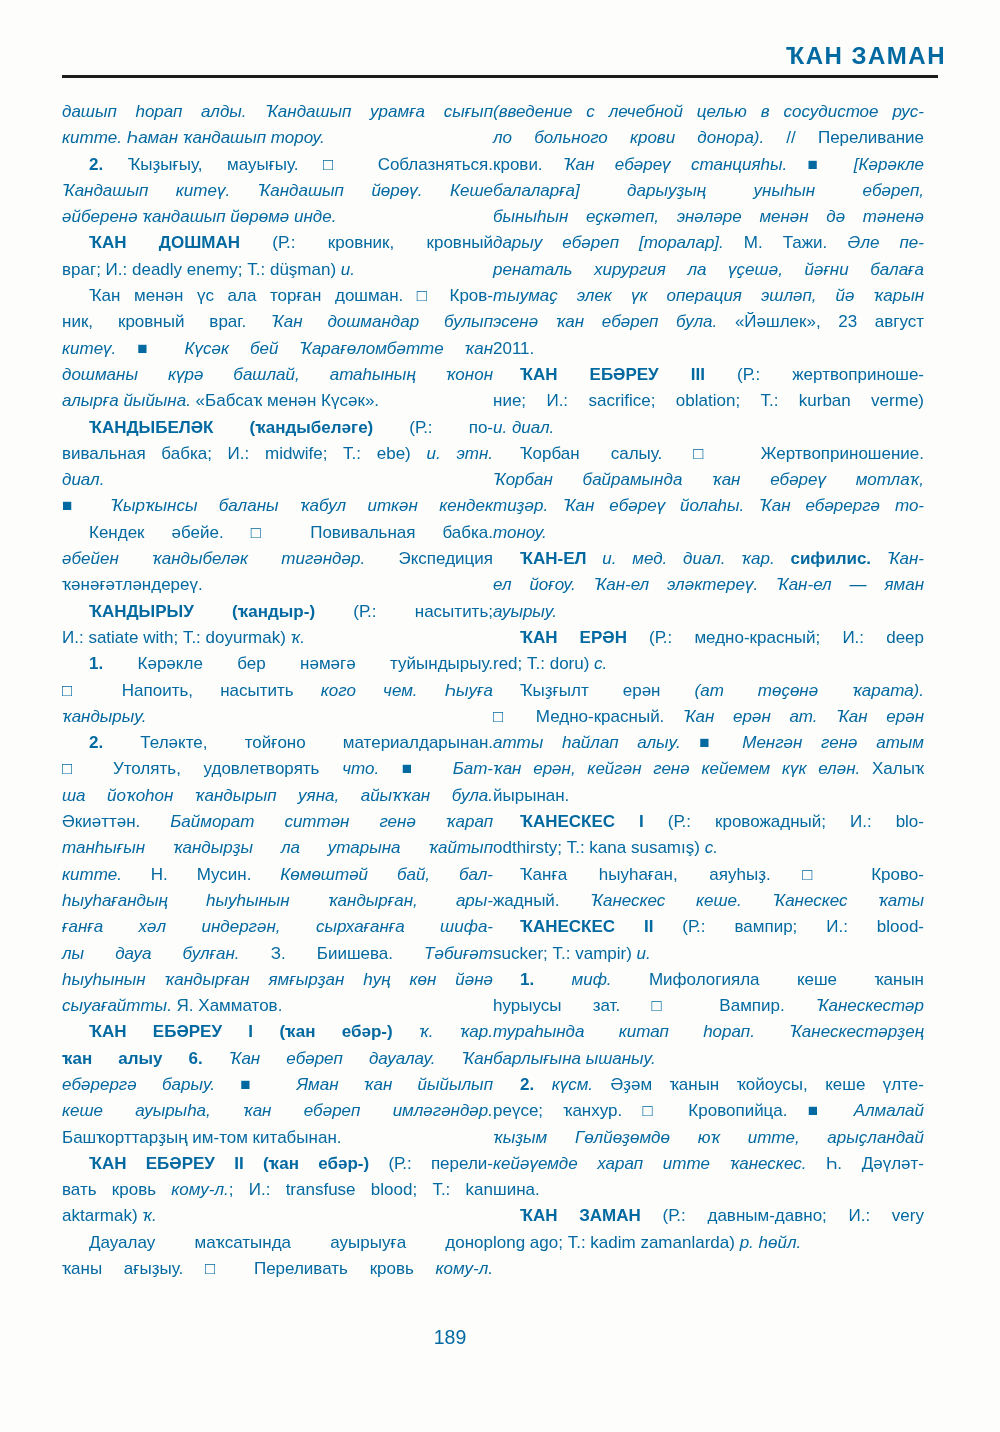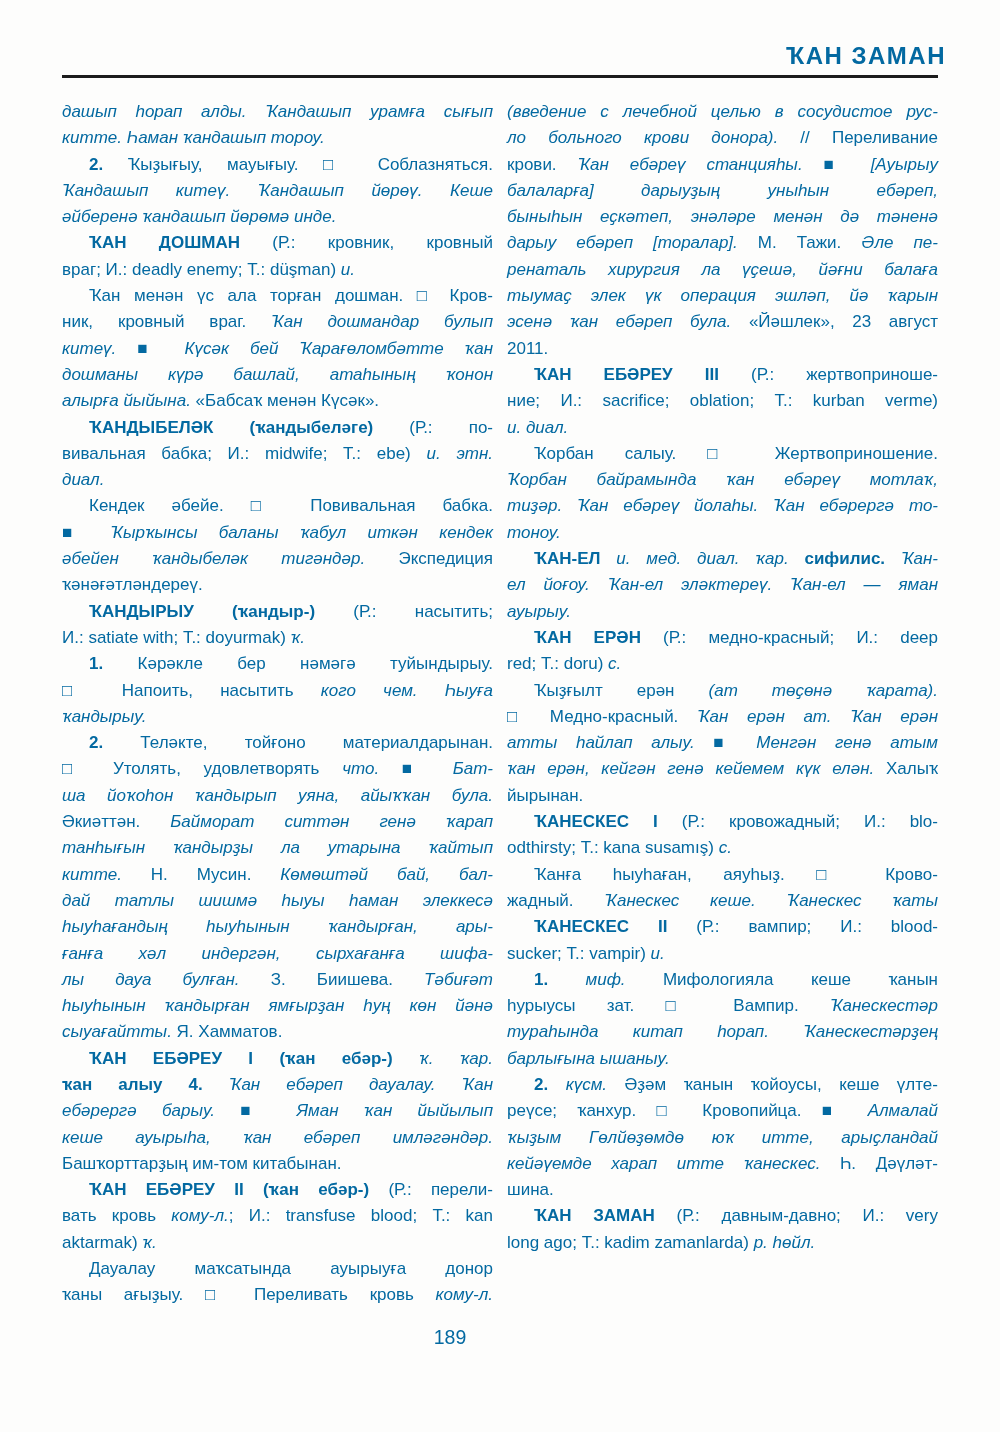--- a/index.html
+++ b/index.html
@@ -16,21 +16,21 @@
     position:absolute;top:42px;right:62px;
     font-weight:bold;font-size:24px;letter-spacing:1.5px;
     white-space:nowrap;
   }
   .header-rule{
     position:absolute;top:75px;left:62px;width:876px;height:0;
     border-top:3px solid #1c1c1c;
   }
   .columns{
     position:absolute;top:99px;left:62px;width:876px;
-    display:flex;gap:14px;
+    display:flex;
   }
   .col{
     width:431px;
     font-size:17px;
     line-height:26.3px;
   }
   .line{
     text-align:justify;
     text-align-last:justify;
     min-height:26.3px;
@@ -60,56 +60,55 @@
         <div class="line ind"><span class="bd">ҠАН ДОШМАН </span><span>(Р.: кровник, кровный</span></div>
         <div class="line nj"><span>враг; И.: deadly enemy; Т.: düşman) </span><span class="it">и.</span></div>
         <div class="line ind"><span>Ҡан менән үс ала торған дошман. □ Кров-</span></div>
         <div class="line"><span>ник, кровный враг. </span><span class="it">Ҡан дошмандар булып</span></div>
         <div class="line"><span class="it">китеү. </span><span>■ </span><span class="it">Күсәк бей Ҡарағөломбәтте ҡан</span></div>
         <div class="line"><span class="it">дошманы күрә башлай, атаһының ҡонон</span></div>
         <div class="line nj"><span class="it">алырға йыйына. </span><span>«Бабсаҡ менән Күсәк».</span></div>
         <div class="line ind"><span class="bd">ҠАНДЫБЕЛӘК (ҡандыбеләге) </span><span>(Р.: по-</span></div>
         <div class="line"><span>вивальная бабка; И.: midwife; Т.: ebe) </span><span class="it">и. этн.</span></div>
         <div class="line nj"><span class="it">диал.</span></div>
+        <div class="line"><span>■ </span><span class="it">Ҡырҡынсы баланы ҡабул иткән кендек</span></div>
         <div class="line ind"><span>Кендек әбейе. □ Повивальная бабка.</span></div>
-        <div class="line"><span>■ </span><span class="it">Ҡырҡынсы баланы ҡабул иткән кендек</span></div>
         <div class="line"><span class="it">әбейен ҡандыбеләк тигәндәр. </span><span>Экспедиция</span></div>
         <div class="line nj"><span>ҡәнәғәтләндереү.</span></div>
         <div class="line ind"><span class="bd">ҠАНДЫРЫУ (ҡандыр-) </span><span>(Р.: насытить;</span></div>
         <div class="line nj"><span>И.: satiate with; Т.: doyurmak) </span><span class="it">ҡ.</span></div>
         <div class="line ind"><span class="bd">1. </span><span>Кәрәкле бер нәмәгә туйындырыу.</span></div>
         <div class="line"><span>□ Напоить, насытить </span><span class="it">кого чем. Һыуға</span></div>
         <div class="line nj"><span class="it">ҡандырыу.</span></div>
         <div class="line ind"><span class="bd">2. </span><span>Теләкте, тойғоно материалдарынан.</span></div>
         <div class="line"><span>□ Утолять, удовлетворять </span><span class="it">что. </span><span>■ </span><span class="it">Бат-</span></div>
         <div class="line"><span class="it">ша йоҡоһон ҡандырып уяна, айыҡҡан була.</span></div>
         <div class="line"><span>Әкиәттән. </span><span class="it">Байморат ситтән генә ҡарап</span></div>
         <div class="line"><span class="it">танһығын ҡандырҙы ла утарына ҡайтып</span></div>
         <div class="line"><span class="it">китте. </span><span>Н. Мусин. </span><span class="it">Көмөштәй бай, бал-</span></div>
-        <div class="line"><span class="it">дай татлы шишмә һыуы һаман элеккесә</span></div>
         <div class="line"><span class="it">һыуһағандың һыуһынын ҡандырған, ары-</span></div>
         <div class="line"><span class="it">ғанға хәл индергән, сырхағанға шифа-</span></div>
         <div class="line"><span class="it">лы дауа булған. </span><span>З. Биишева. </span><span class="it">Тәбиғәт</span></div>
         <div class="line"><span class="it">һыуһынын ҡандырған ямғырҙан һуң көн йәнә</span></div>
         <div class="line nj"><span class="it">сыуағайтты. </span><span>Я. Хамматов.</span></div>
         <div class="line ind"><span class="bd">ҠАН ЕБӘРЕУ I (ҡан ебәр-) </span><span class="it">ҡ. ҡар.</span></div>
-        <div class="line"><span class="bd">ҡан алыу 4. </span><span class="it">Ҡан ебәреп дауалау. Ҡан</span></div>
+        <div class="line"><span class="bd">ҡан алыу 6. </span><span class="it">Ҡан ебәреп дауалау. Ҡан</span></div>
         <div class="line"><span class="it">ебәрергә барыу. </span><span>■ </span><span class="it">Яман ҡан йыйылып</span></div>
         <div class="line"><span class="it">кеше ауырыһа, ҡан ебәреп имләгәндәр.</span></div>
         <div class="line nj"><span>Башҡорттарҙың им-том китабынан.</span></div>
         <div class="line ind"><span class="bd">ҠАН ЕБӘРЕУ II (ҡан ебәр-) </span><span>(Р.: перели-</span></div>
         <div class="line"><span>вать кровь </span><span class="it">кому-л.</span><span>; И.: transfuse blood; Т.: kan</span></div>
         <div class="line nj"><span>aktarmak) </span><span class="it">ҡ.</span></div>
         <div class="line ind"><span>Дауалау маҡсатында ауырыуға донор</span></div>
         <div class="line"><span>ҡаны ағыҙыу. □ Переливать кровь </span><span class="it">кому-л.</span></div>
       </div>
     <div class="col" id="col-right">
         <div class="line"><span class="it">(введение с лечебной целью в сосудистое рус-</span></div>
         <div class="line"><span class="it">ло больного крови донора). </span><span>// Переливание</span></div>
-        <div class="line"><span>крови. </span><span class="it">Ҡан ебәреү станцияһы. </span><span>■ </span><span class="it">[Ауырыу</span></div>
+        <div class="line"><span>крови. </span><span class="it">Ҡан ебәреү станцияһы. </span><span>■ </span><span class="it">[Кәрәкле</span></div>
         <div class="line"><span class="it">балаларға] дарыуҙың уныһын ебәреп,</span></div>
         <div class="line"><span class="it">быныһын еҫкәтеп, энәләре менән дә тәненә</span></div>
         <div class="line"><span class="it">дарыу ебәреп [торалар]. </span><span>М. Тажи. </span><span class="it">Әле пе-</span></div>
         <div class="line"><span class="it">ренаталь хирургия ла үҫешә, йәғни балаға</span></div>
         <div class="line"><span class="it">тыумаҫ элек үк операция эшләп, йә ҡарын</span></div>
         <div class="line"><span class="it">эсенә ҡан ебәреп була. </span><span>«Йәшлек», 23 август</span></div>
         <div class="line nj"><span>2011.</span></div>
         <div class="line ind"><span class="bd">ҠАН ЕБӘРЕУ III </span><span>(Р.: жертвоприноше-</span></div>
         <div class="line"><span>ние; И.: sacrifice; oblation; Т.: kurban verme)</span></div>
         <div class="line nj"><span class="it">и. диал.</span></div>

